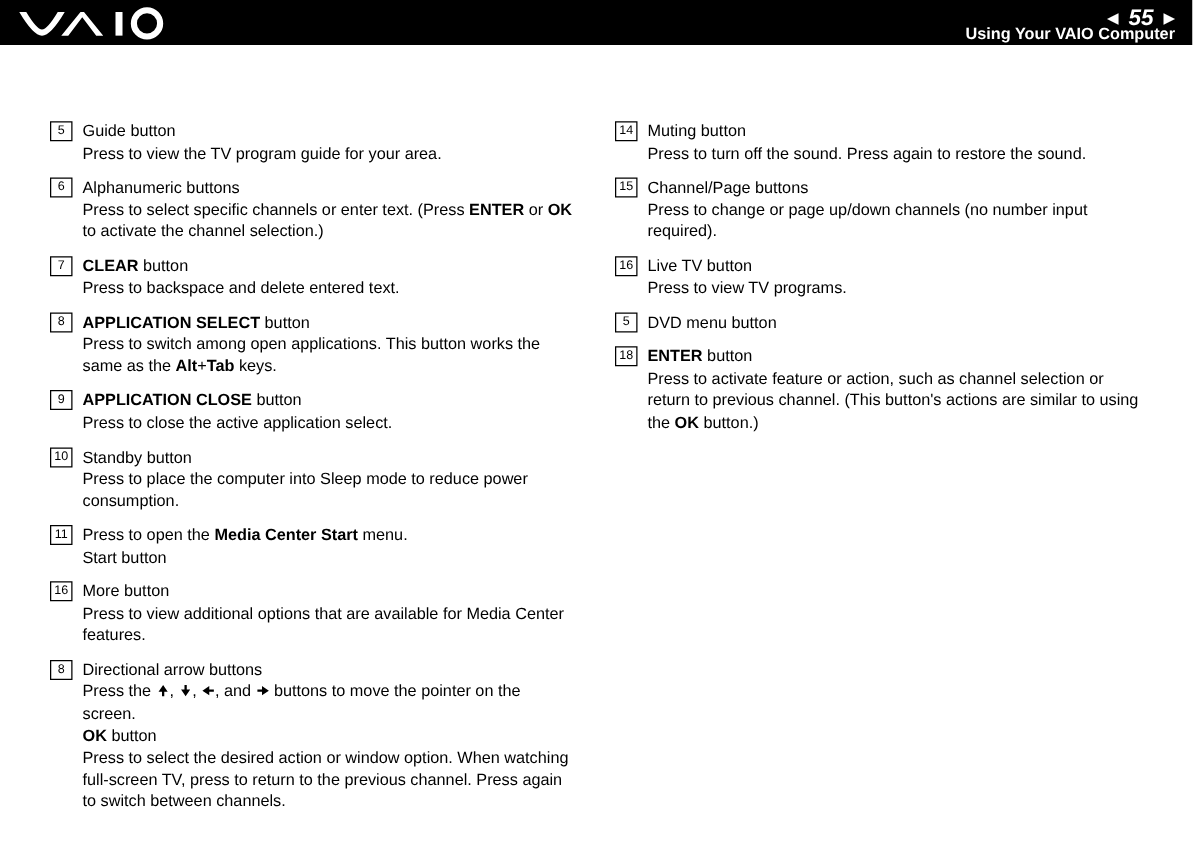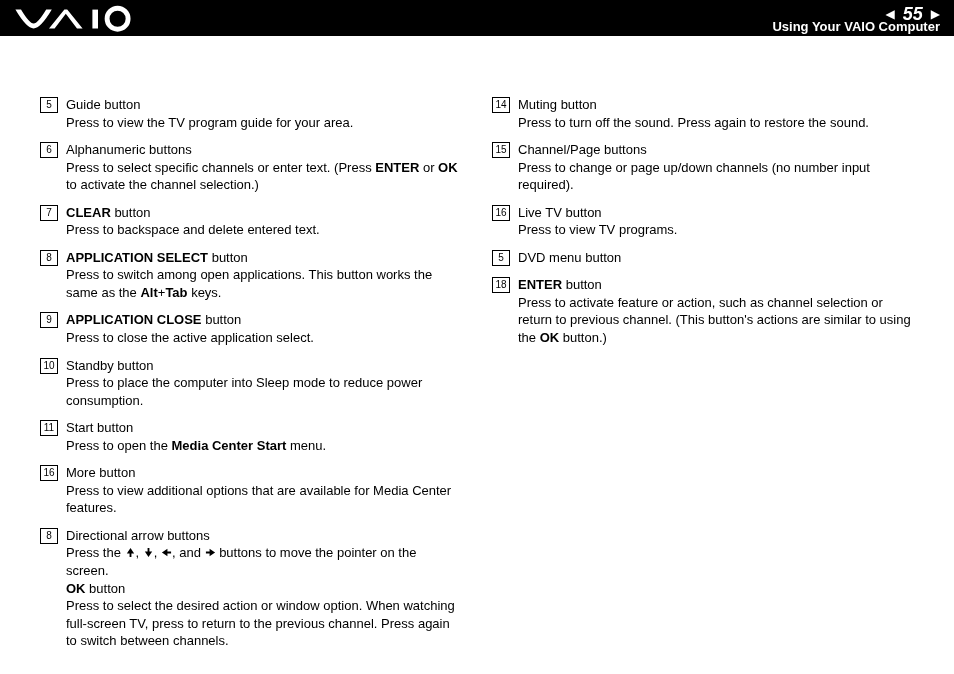--- a/index.html
+++ b/index.html
@@ -150,22 +150,22 @@
       <div class="item">
         <div class="numbox">10</div>
         <div class="desc">
           <div>Standby button</div>
           <div>Press to place the computer into Sleep mode to reduce power consumption.</div>
         </div>
       </div>
       <div class="item">
         <div class="numbox">11</div>
         <div class="desc">
+          <div>Press to open the <span class="bold">Media Center Start</span> menu.</div>
           <div>Start button</div>
-          <div>Press to open the <span class="bold">Media Center Start</span> menu.</div>
         </div>
       </div>
       <div class="item">
         <div class="numbox">16</div>
         <div class="desc">
           <div>More button</div>
           <div>Press to view additional options that are available for Media Center features.</div>
         </div>
       </div>
       <div class="item">

